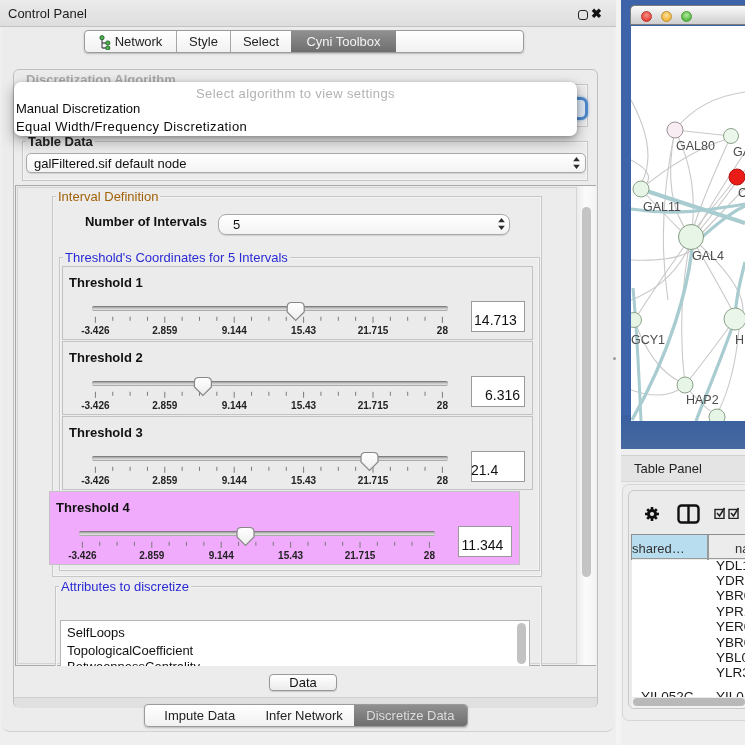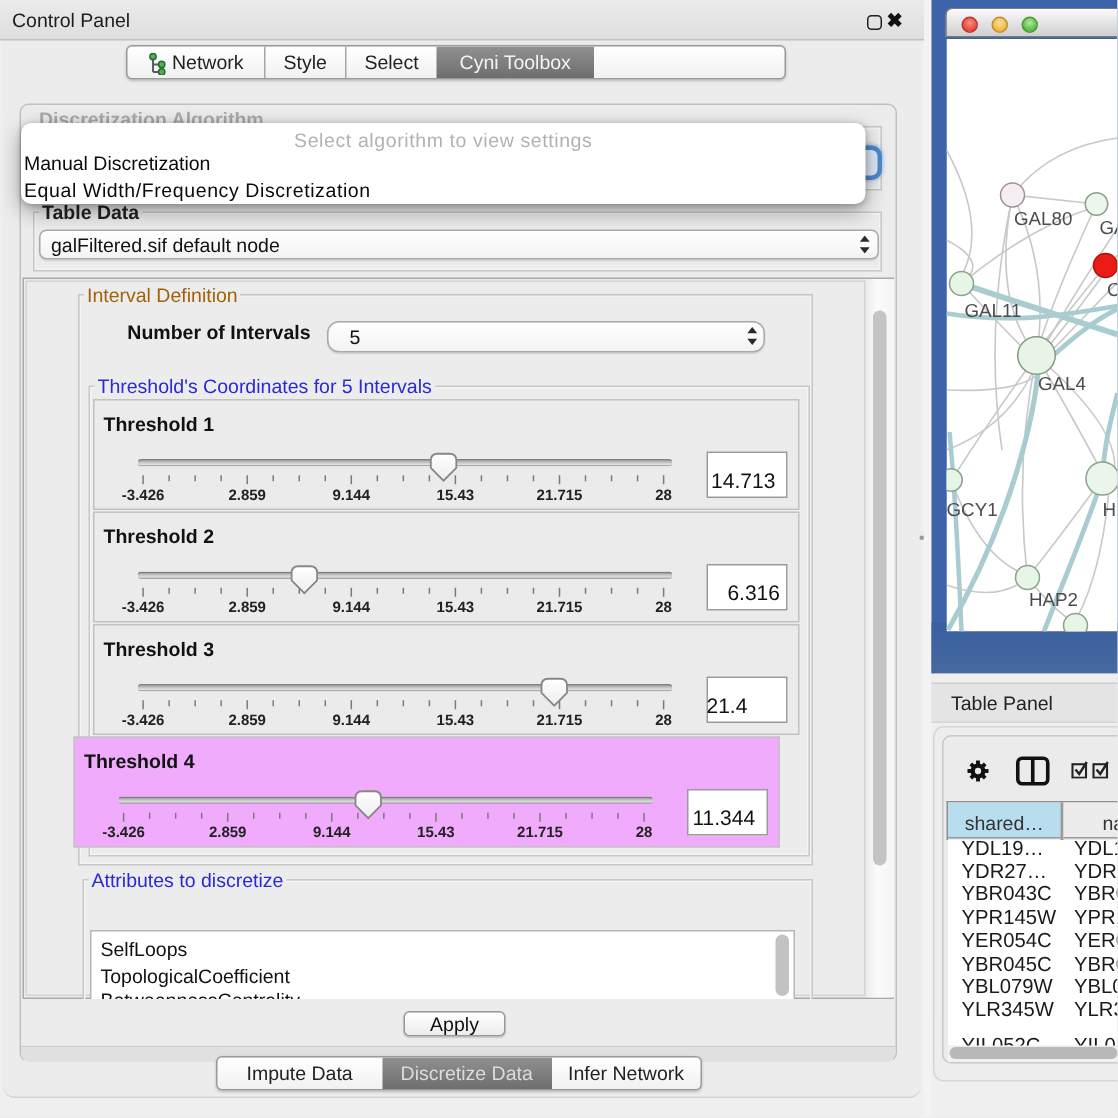--- a/index.html
+++ b/index.html
@@ -250,26 +250,26 @@
 <div class="abs" style="left:61px;top:602px;font-size:13px;font-weight:bold;color:#111;margin-top:44px;">Numerical Attributes</div>
 <div class="abs" style="left:60px;top:620px;width:470px;height:47px;background:#ffffff;border:1px solid #b5b5b5;overflow:hidden;">
   <div style="position:absolute;left:6px;top:4px;font-size:13px;color:#111;">SelfLoops</div>
   <div style="position:absolute;left:6px;top:22px;font-size:13px;color:#111;">TopologicalCoefficient</div>
   <div style="position:absolute;left:6px;top:38px;font-size:13px;color:#111;">BetweennessCentrality</div>
   <div style="position:absolute;right:3px;top:2px;width:9px;height:41px;background:#c2c2c2;border-radius:5px;"></div>
 </div>
 
 <div class="abs" style="left:16px;top:666px;width:579px;height:42px;background:#ececec;"></div>
 <div class="abs" style="left:14px;top:697px;width:583px;height:11px;background:#e0e0e0;border-top:1px solid #cfcfcf;border-radius:0 0 6px 6px;"></div>
-<div class="abs" style="left:269px;top:674px;width:68px;height:17px;background:linear-gradient(#ffffff,#ececec);border:1px solid #989898;border-radius:4px;box-shadow:0 1px 1px rgba(0,0,0,0.15);text-align:center;font-size:13px;color:#111;line-height:16px;">Apply</div>
+<div class="abs" style="left:269px;top:674px;width:68px;height:17px;background:linear-gradient(#ffffff,#ececec);border:1px solid #989898;border-radius:4px;box-shadow:0 1px 1px rgba(0,0,0,0.15);text-align:center;font-size:13px;color:#111;line-height:16px;">Data</div>
 
 <div class="abs" style="left:144px;top:704px;width:324px;height:23px;border:1px solid #9b9b9b;border-radius:4px;background:linear-gradient(#ffffff,#f1f1f1);box-shadow:0 1px 2px rgba(0,0,0,0.22);display:flex;overflow:hidden;font-size:13px;color:#222;">
   <div style="width:118px;display:flex;align-items:center;justify-content:center;">Impute Data</div>
+  <div style="width:107px;display:flex;align-items:center;justify-content:center;">Infer Network</div>
   <div style="width:122px;display:flex;align-items:center;justify-content:center;background:linear-gradient(#909090,#6e6e6e);color:#dcdcdc;">Discretize Data</div>
-  <div style="width:107px;display:flex;align-items:center;justify-content:center;">Infer Network</div>
 </div>
 
 <div class="abs" style="left:14px;top:82px;width:563px;height:54px;background:#ffffff;border-radius:7px;box-shadow:0 5px 14px rgba(0,0,0,0.35), 0 1px 4px rgba(0,0,0,0.2);"></div>
 <div class="abs" style="left:14px;top:86px;width:563px;text-align:center;font-size:13px;letter-spacing:0.4px;color:#b2b2b2;">Select algorithm to view settings</div>
 <div class="abs" style="left:16px;top:101px;font-size:13px;font-weight:normal;color:#0a0a0a;">Manual Discretization</div>
 <div class="abs" style="left:16px;top:118.5px;font-size:13px;letter-spacing:0.4px;color:#0a0a0a;">Equal Width/Frequency Discretization</div>
 
 <div class="abs" style="left:578px;top:186px;width:18px;height:479px;background:linear-gradient(to right,#ededed,#fbfbfb 40%,#f4f4f4);"></div>
 <div class="abs" style="left:582px;top:207px;width:9px;height:370px;background:#c4c4c4;border-radius:5px;"></div>
 
@@ -376,24 +376,23 @@
   <rect x="1" y="2.5" width="9" height="9" fill="none" stroke="#222" stroke-width="1.4"></rect>
   <path d="M3 6 L5.5 9 L10.5 1" fill="none" stroke="#222" stroke-width="1.6"></path>
   <rect x="15" y="2.5" width="9" height="9" fill="none" stroke="#222" stroke-width="1.4"></rect>
   <path d="M17 6 L19.5 9 L24.5 1" fill="none" stroke="#222" stroke-width="1.6"></path>
 </svg>
 
 <div class="abs" style="left:631px;top:534px;width:114px;height:26px;background:#ececec;border-top:1px solid #8f8f8f;border-left:1px solid #8f8f8f;"></div>
 <div class="abs" style="left:632px;top:535px;width:75px;height:24px;background:#b7ddef;border-bottom:1px solid #9a9a9a;"></div>
 <div class="abs" style="left:707px;top:535px;width:2px;height:25px;background:#9a9a9a;"></div>
 <div class="abs" style="left:709px;top:535px;width:36px;height:24px;background:#ececec;border-bottom:1px solid #9a9a9a;"></div>
-<div class="abs" style="left:632px;top:541px;width:75px;text-align:center;font-size:13px;color:#333;">shared…</div>
+<div class="abs" style="left:632px;top:541px;width:75px;text-align:left;font-size:13px;color:#333;">shared…</div>
 <div class="abs" style="left:735px;top:541px;font-size:13px;color:#333;">na</div>
 
 <div class="abs" style="left:632px;top:560px;width:113px;height:137px;background:#ffffff;overflow:hidden;font-size:13.5px;color:#1a1a1a;">
-  <div style="position:absolute;left:9px;top:-2.5px;line-height:15.4px;">YDL19…<br>YDR27…<br>YBR043C<br>YPR145W<br>YER054C<br>YBR045C<br>YBL079W<br>YLR345W</div>
   <div style="position:absolute;left:84px;top:-2.5px;line-height:15.4px;white-space:nowrap;">YDL1<br>YDR2<br>YBR0<br>YPR1<br>YER0<br>YBR0<br>YBL0<br>YLR3</div>
   <div style="position:absolute;left:9px;top:129px;">YIL052C</div>
   <div style="position:absolute;left:84px;top:129px;">YIL0</div>
 </div>
 
 <div class="abs" style="left:632px;top:698px;width:113px;height:10px;background:#f2f2f2;"></div>
 <div class="abs" style="left:633px;top:698px;width:112px;height:8px;background:#b9b9b9;border-radius:4px;"></div>
 
 </body></html>

